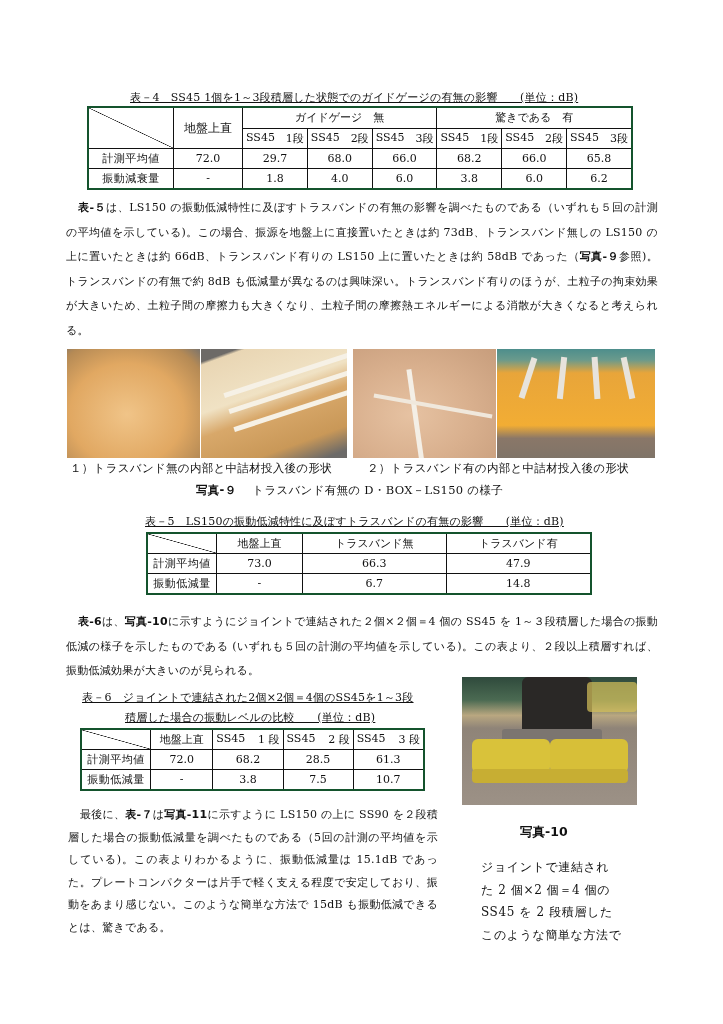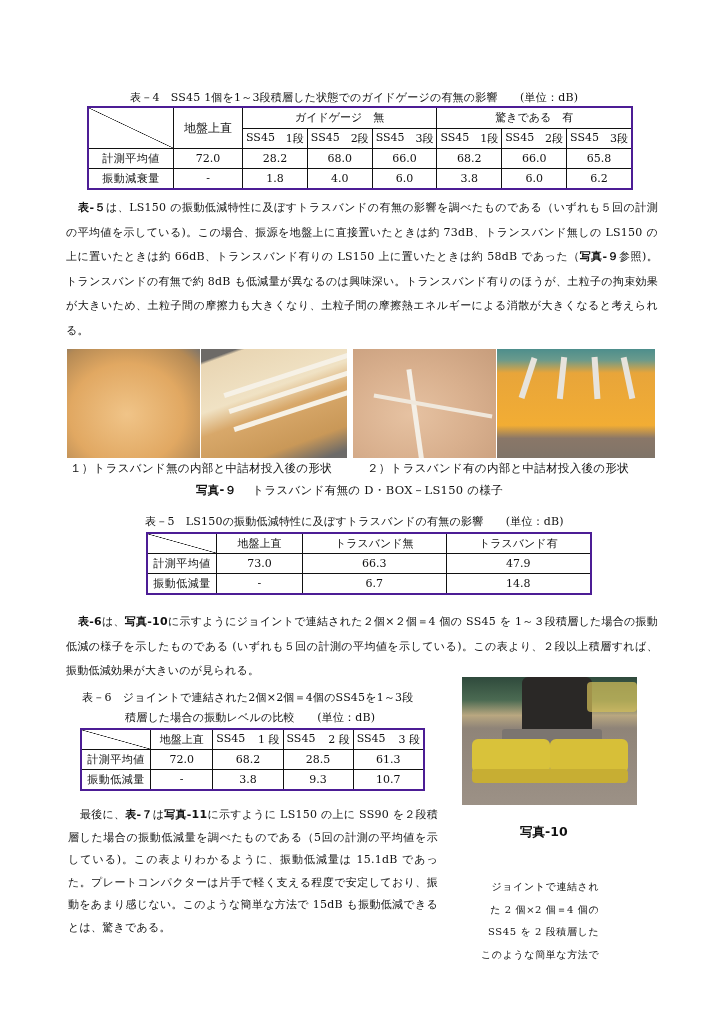--- a/index.html
+++ b/index.html
@@ -2,24 +2,24 @@
 <html><head>
 <meta charset="utf-8">
 <style>
   html, body { margin: 0; padding: 0; background: #ffffff; }
   body {
     width: 723px; height: 1024px; position: relative; overflow: hidden;
     font-family: "DejaVu Serif", "Liberation Serif", serif;
     color: #111;
   }
   .abs { position: absolute; }
-  .caption { font-size: 11px; white-space: nowrap; letter-spacing: 0.2px; }
+  .caption { font-size: 11px; white-space: nowrap; letter-spacing: 0.2px; text-decoration: underline; }
   table.data {
     border-collapse: collapse;
-    border: 2px solid #4c1d95;
+    border: 2px solid #14532d;
     font-size: 11px;
   }
   table.data td {
     border: 1px solid #111;
     text-align: center;
     padding: 0 3px;
     height: 19px;
     white-space: nowrap;
   }
   td.diag {
@@ -84,21 +84,21 @@
     <td>
           <div class="sub">
             <span>SS45</span>
             <span>3段</span>
           </div>
         </td>
   </tr>
   <tr>
     <td class="rowhead">計測平均値</td>
     <td>72.0</td>
-    <td>28.2</td>
+    <td>29.7</td>
     <td>68.0</td>
     <td>66.0</td>
     <td>68.2</td>
     <td>66.0</td>
     <td>65.8</td>
   </tr>
   <tr>
     <td class="rowhead">振動減衰量</td>
     <td>-</td>
     <td>1.8</td>
@@ -195,37 +195,37 @@
     <td class="rowhead">計測平均値</td>
     <td>72.0</td>
     <td>68.2</td>
     <td>28.5</td>
     <td>61.3</td>
   </tr>
   <tr>
     <td class="rowhead">振動低減量</td>
     <td>-</td>
     <td>3.8</td>
-    <td>9.3</td>
+    <td>7.5</td>
     <td>10.7</td>
   </tr>
 </tbody>
   </table>
 
 <div class="abs para" style="left:68px; top:804px; width:370px; text-indent:12px; line-height:22.5px;">
   <span>最後に、</span><b>表-７</b><span>は</span><b>写真-11</b><span>に示すように LS150 の上に SS90 を２段積層した場合の振動低減量を調べたものである（5回の計測の平均値を示している)。この表よりわかるように、振動低減量は 15.1dB であった。プレートコンパクターは片手で軽く支える程度で安定しており、振動をあまり感じない。このような簡単な方法で 15dB も振動低減できるとは、驚きである。</span>
 </div>
 
 <div class="abs photo" style="left:462px; top:677px; width:175px; height:128px; background: linear-gradient(180deg, #2f4a3c 0%, #4b6a52 18%, #b9a780 30%, #8f8478 40%, #9c9186 100%);">
   <div style="position:absolute; left:60px; top:0; width:70px; height:62px; background:#2a2826; border-radius:6px;"></div>
   <div style="position:absolute; left:40px; top:52px; width:100px; height:14px; background:#7b7570; border-radius:3px;"></div>
   <div style="position:absolute; left:10px; top:62px; width:78px; height:34px; background:#d9c23a; border-radius:6px;"></div>
   <div style="position:absolute; left:88px; top:62px; width:78px; height:34px; background:#d7bf38; border-radius:6px;"></div>
   <div style="position:absolute; left:10px; top:92px; width:156px; height:14px; background:#c7ae33; border-radius:4px;"></div>
   <div style="position:absolute; left:125px; top:5px; width:50px; height:30px; background:#d6c05a; opacity:0.7; border-radius:4px;"></div>
 </div>
 <div class="abs capbold" style="left:520px; top:824px; font-size:12.5px;">写真-10</div>
-<div class="abs" style="left:481px; top:876px; font-size:10px; line-height:22.5px; letter-spacing:0.6px; white-space:nowrap;text-align:right;">
+<div class="abs" style="left:481px; top:856px; font-size:12px; line-height:22.5px; letter-spacing:0.6px; white-space:nowrap;">
   <div>ジョイントで連結され</div>
   <div>た 2 個×2 個＝4 個の</div>
   <div>SS45 を 2 段積層した</div>
   <div>このような簡単な方法で</div>
 </div>
 
 </body></html>

